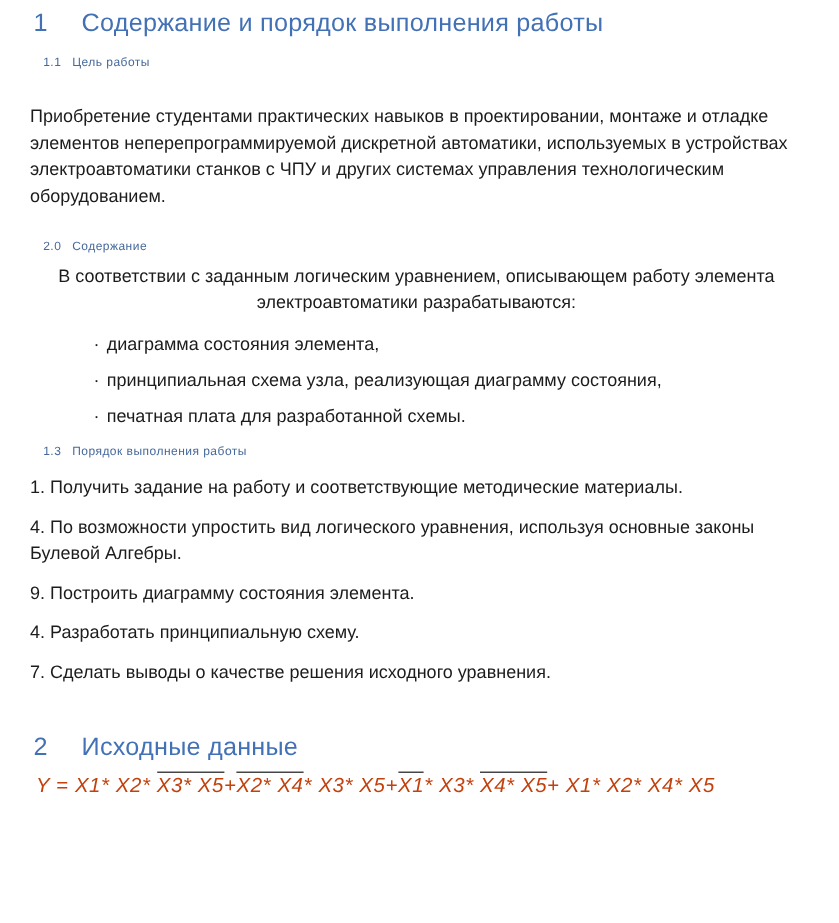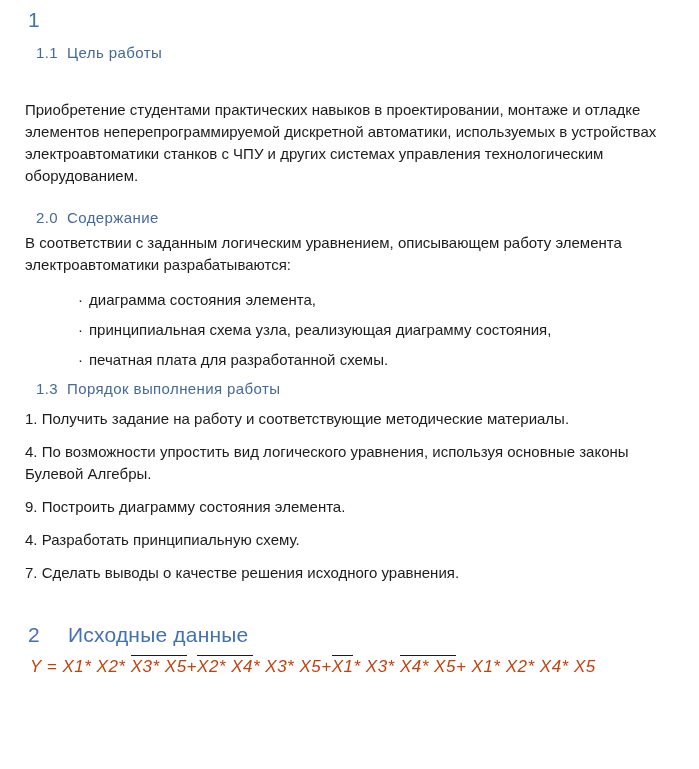--- a/index.html
+++ b/index.html
@@ -25,35 +25,35 @@
   .chapter-heading .num {
     width: 40px;
     flex: 0 0 40px;
     margin-left: 3px;
   }
   .subheading {
     display: flex;
     align-items: baseline;
     margin-left: 11px;
     font-weight: 400;
-    font-size: 15px;
+    font-size: 10px;
     line-height: 20px;
     color: #46699B;
     letter-spacing: 0.4px;
   }
   .subheading .num { margin-right: 9px; }
   .body-par {
     font-size: 15px;
     line-height: 22px;
     max-width: 644px;
   }
-  #goal-par { margin-top: 36px; }
+  #goal-par { margin-top: 24px; }
   #sub-1-1 { margin-top: 11px; }
   #sub-1-2 { margin-top: 21px; }
-  #content-par { margin-top: 4px; }
+  #content-par { margin-top: 4px; text-align: center; }
   .bullet-list { margin-top: 13px; }
   .bullet-item {
     display: flex;
     margin-left: 53px;
     margin-bottom: 8px;
     font-size: 15px;
     line-height: 22px;
   }
   .bullet-item .marker { margin-right: 6px; }
   #sub-1-3 { margin-top: 6px; }
@@ -78,20 +78,21 @@
   .formula .ov {
     border-top: 1px solid #1a1a1a;
     padding-top: 1px;
   }
 </style>
 </head>
 <body>
 
 <h1 class="chapter-heading" id="chapter-1">
   <span class="num">1</span>
+  <span class="txt">Содержание и порядок выполнения работы</span>
 </h1>
 
 <h2 class="subheading" id="sub-1-1">
   <span class="num">1.1</span>
   <span class="txt">Цель работы</span>
 </h2>
 
 <p class="body-par" id="goal-par">Приобретение студентами практических навыков в проектировании, монтаже и отладке элементов неперепрограммируемой дискретной автоматики, используемых в устройствах электроавтоматики станков с ЧПУ и других системах управления технологическим оборудованием.</p>
 
 <h2 class="subheading" id="sub-1-2">

